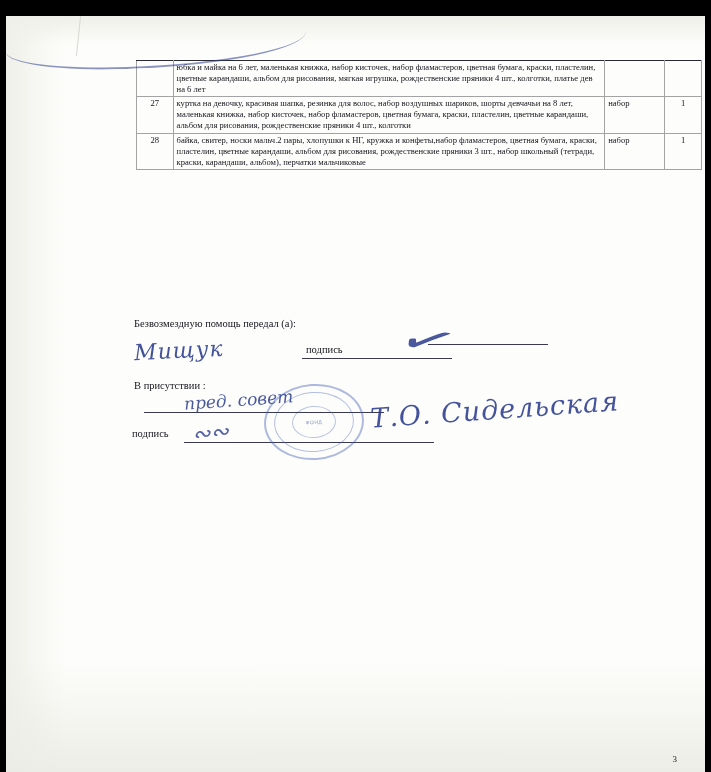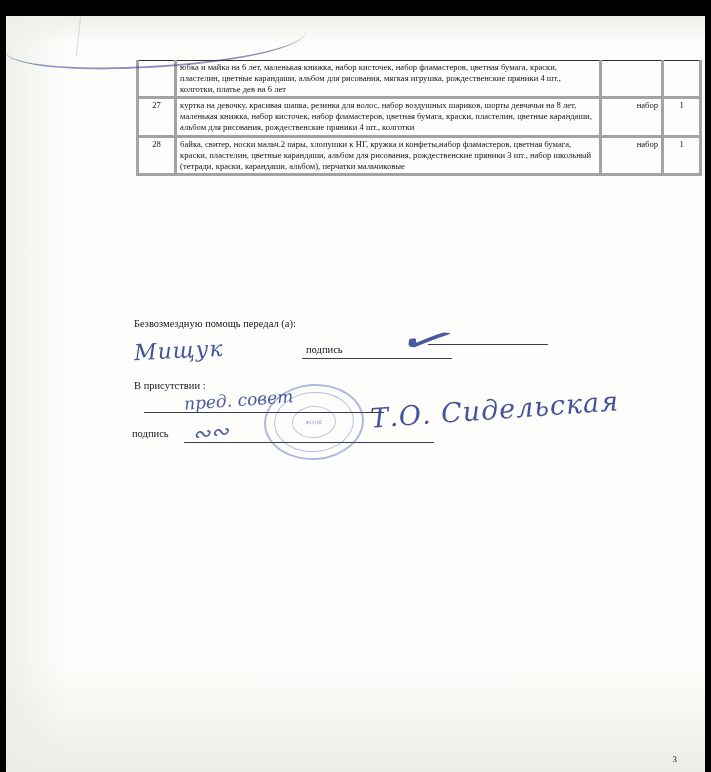--- a/index.html
+++ b/index.html
@@ -51,27 +51,27 @@
     position: absolute;
     left: 130px;
     top: 44px;
     width: 566px;
     border-collapse: collapse;
     font-size: 8.6px;
     line-height: 1.26;
     color: #14141c;
   }
   .tbl td {
-    border: 3px solid #a3a3a3;
+    border: 1px solid #a3a3a3;
     padding: 1px 3px 2px 3px;
     vertical-align: top;
   }
   .col-num { width: 30px; text-align: center; }
   .col-desc { width: 432px; }
-  .col-unit { width: 54px; text-align: right; }
+  .col-unit { width: 54px; text-align: left; }
   .col-qty  { width: 30px; text-align: center; }
   .tbl tr.first-row td { border-top: 1px solid #2a2a33; }
 
   
   .sig-block {
     position: absolute;
     left: 128px;
     top: 302px;
     width: 540px;
     font-size: 10.5px;

